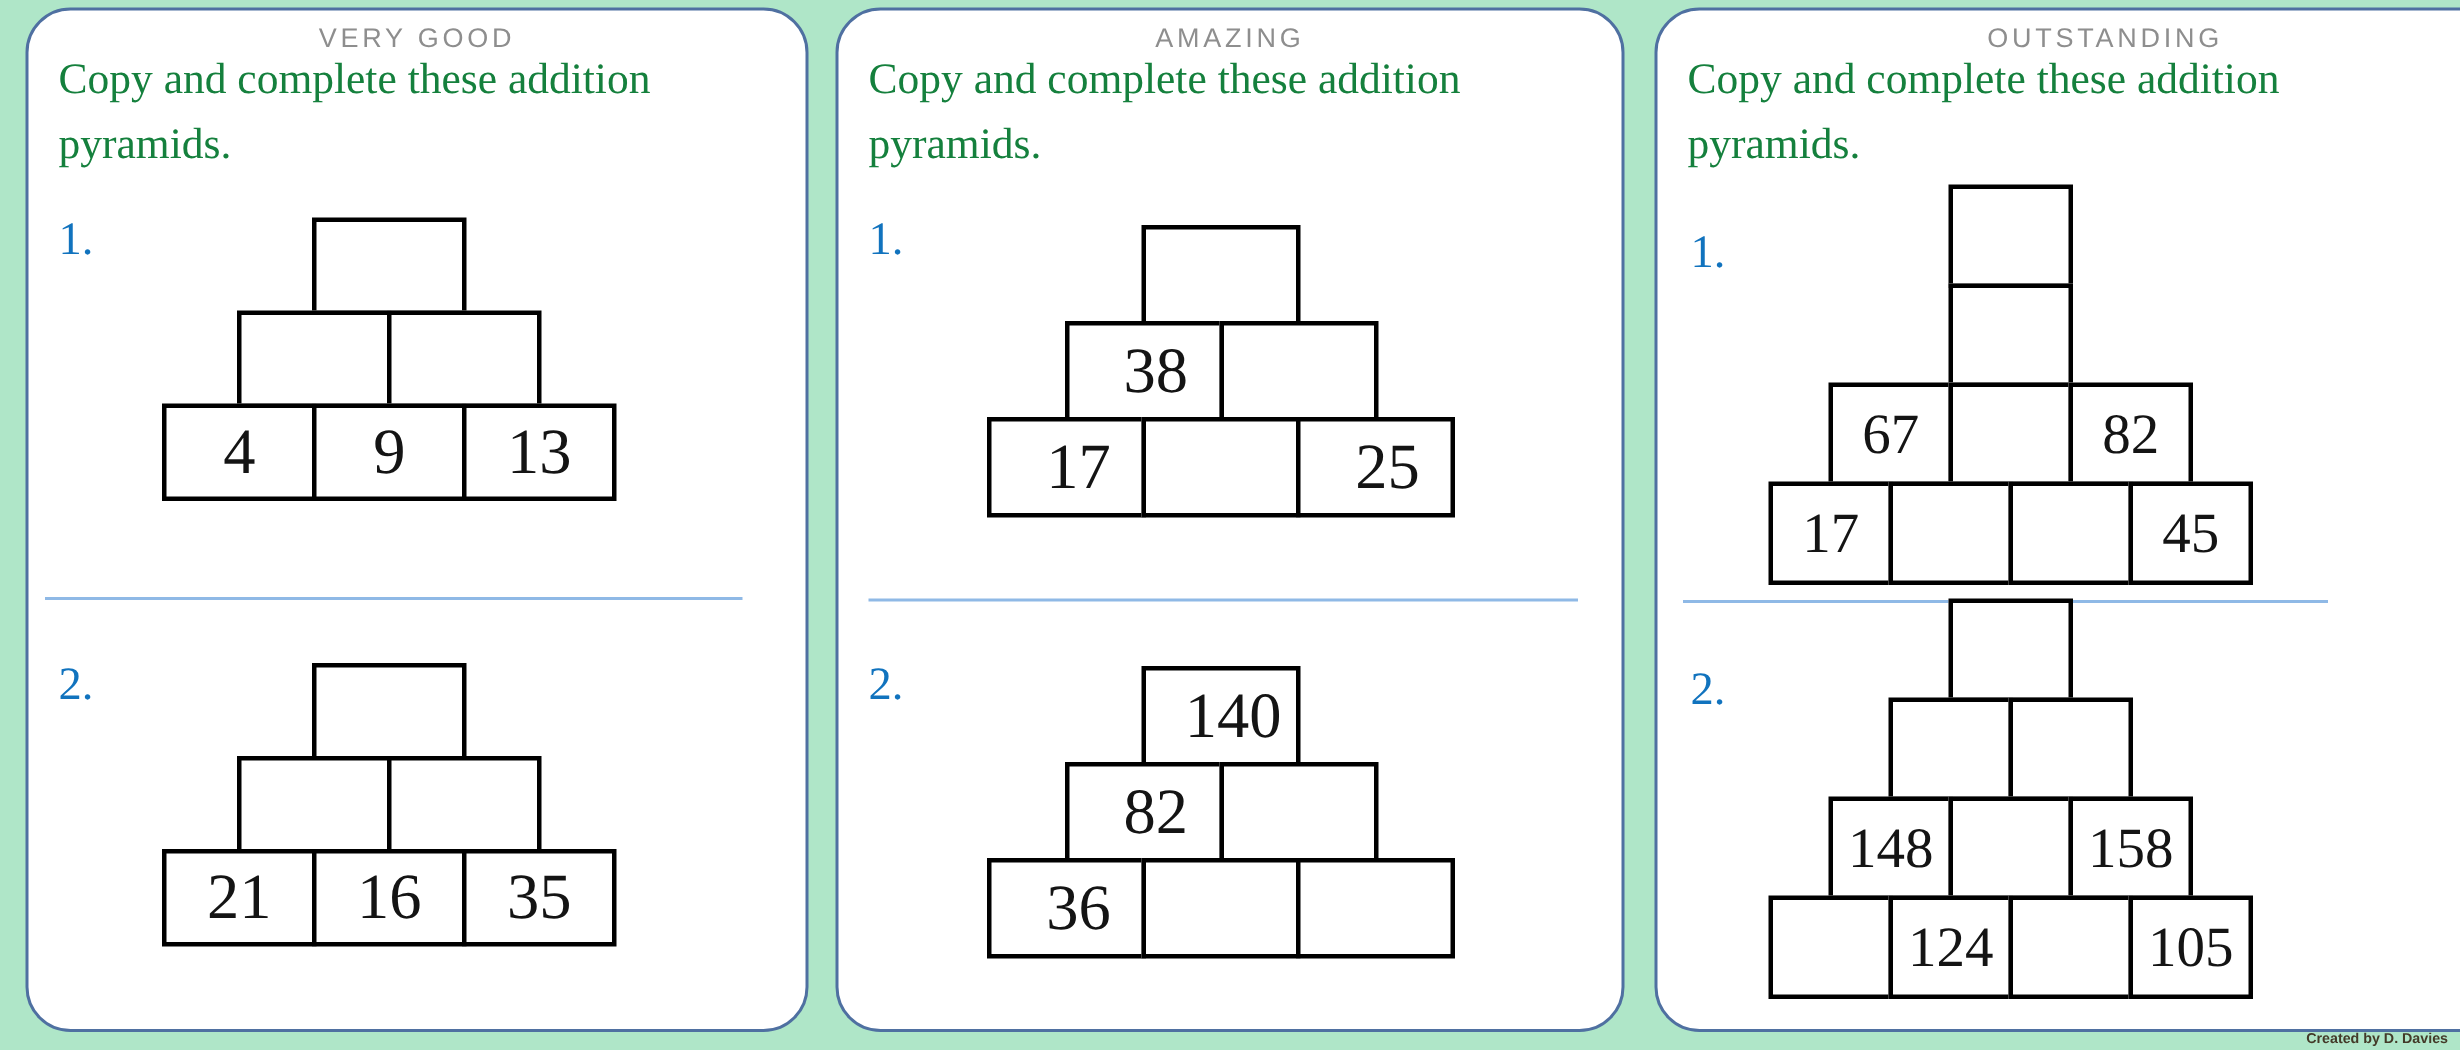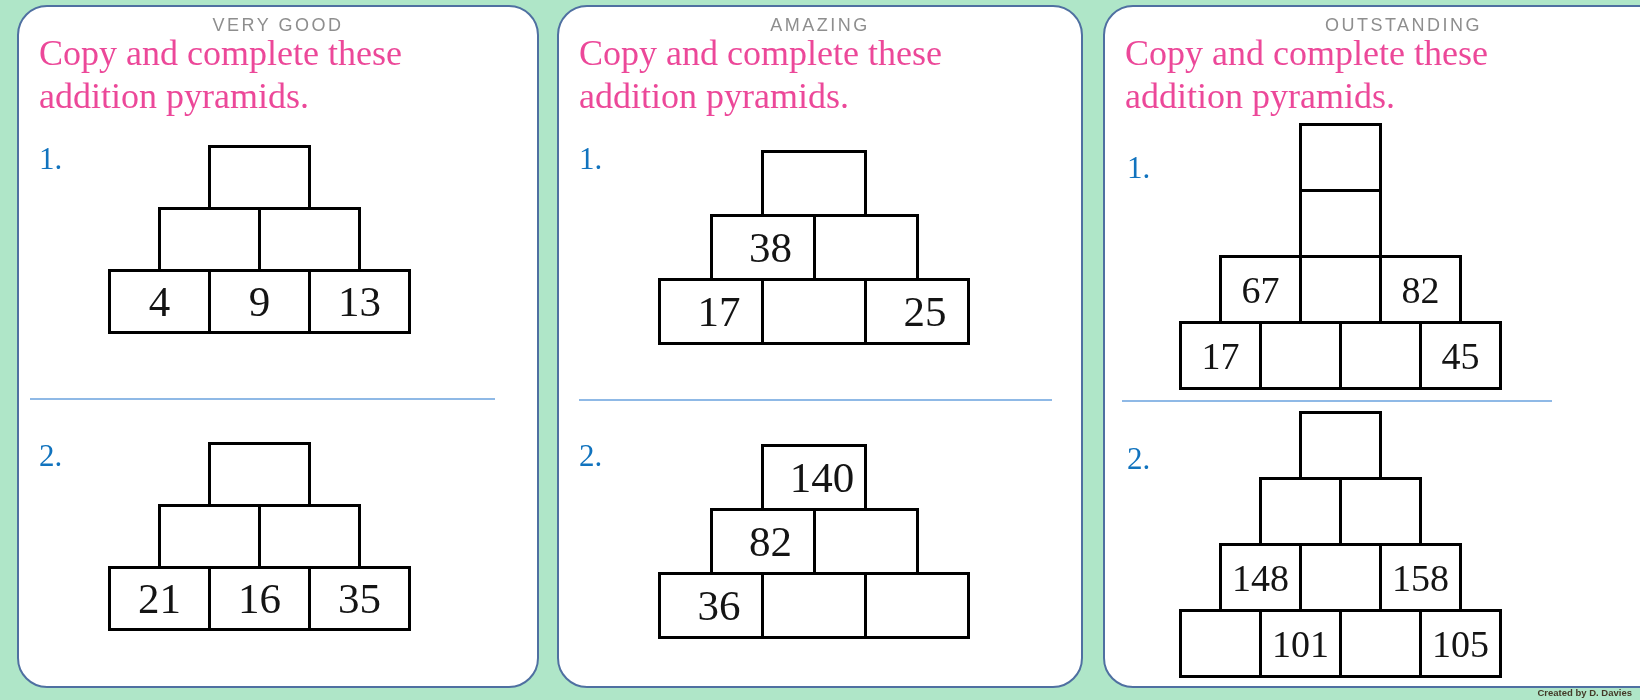--- a/index.html
+++ b/index.html
@@ -30,23 +30,23 @@
     font-size: 18px;
     font-weight: 400;
     letter-spacing: 2.5px;
     color: #8e8e8e;
     white-space: nowrap;
   }
   .instruction {
     position: absolute;
     top: 25px; left: 20px;
     width: 410px;
-    font-size: 36px;
+    font-size: 29px;
     line-height: 43px;
-    color: #ec4899;
+    color: #15803d;
   }
   .prob-num {
     position: absolute;
     left: 20px;
     font-size: 31px;
     color: #1173be;
   }
   .card-0 .prob-num.p1, .card-1 .prob-num.p1 { top: 134px; }
   .card-0 .prob-num.p2, .card-1 .prob-num.p2 { top: 431px; }
   .card-2 .prob-num.p1 { top: 143px; left: 22px; }
@@ -65,21 +65,21 @@
     position: absolute;
     display: flex;
     flex-direction: column;
     align-items: center;
   }
   .card-0 .pyramid.pyr1 { left: 89px; top: 138px; }
   .card-0 .pyramid.pyr2 { left: 89px; top: 435px; }
   .card-1 .pyramid.pyr1 { left: 99px; top: 143px; }
   .card-1 .pyramid.pyr2 { left: 99px; top: 437px; }
   .card-2 .pyramid.pyr1 { left: 74px; top: 116px; }
-  .card-2 .pyramid.pyr2 { left: 74px; top: 404px; text-align: center; }
+  .card-2 .pyramid.pyr2 { left: 74px; top: 392px; text-align: center; }
 
   .pyr-row { display: flex; }
   .pyr-row + .pyr-row { margin-top: -3px; }
   .pyr-cell {
     background: #ffffff;
     border: 3px solid #000000;
     display: flex;
     align-items: center;
     justify-content: center;
     color: #141414;
@@ -211,21 +211,21 @@
           <div class="pyr-cell"></div>
           <div class="pyr-cell"></div>
         </div>
         <div class="pyr-row">
           <div class="pyr-cell">148</div>
           <div class="pyr-cell"></div>
           <div class="pyr-cell">158</div>
         </div>
         <div class="pyr-row">
           <div class="pyr-cell"></div>
-          <div class="pyr-cell">101</div>
+          <div class="pyr-cell">124</div>
           <div class="pyr-cell"></div>
           <div class="pyr-cell">105</div>
         </div>
       </div>
   </section>
 
   <div class="credit">Created by D. Davies</div>
 
 </div>
 

